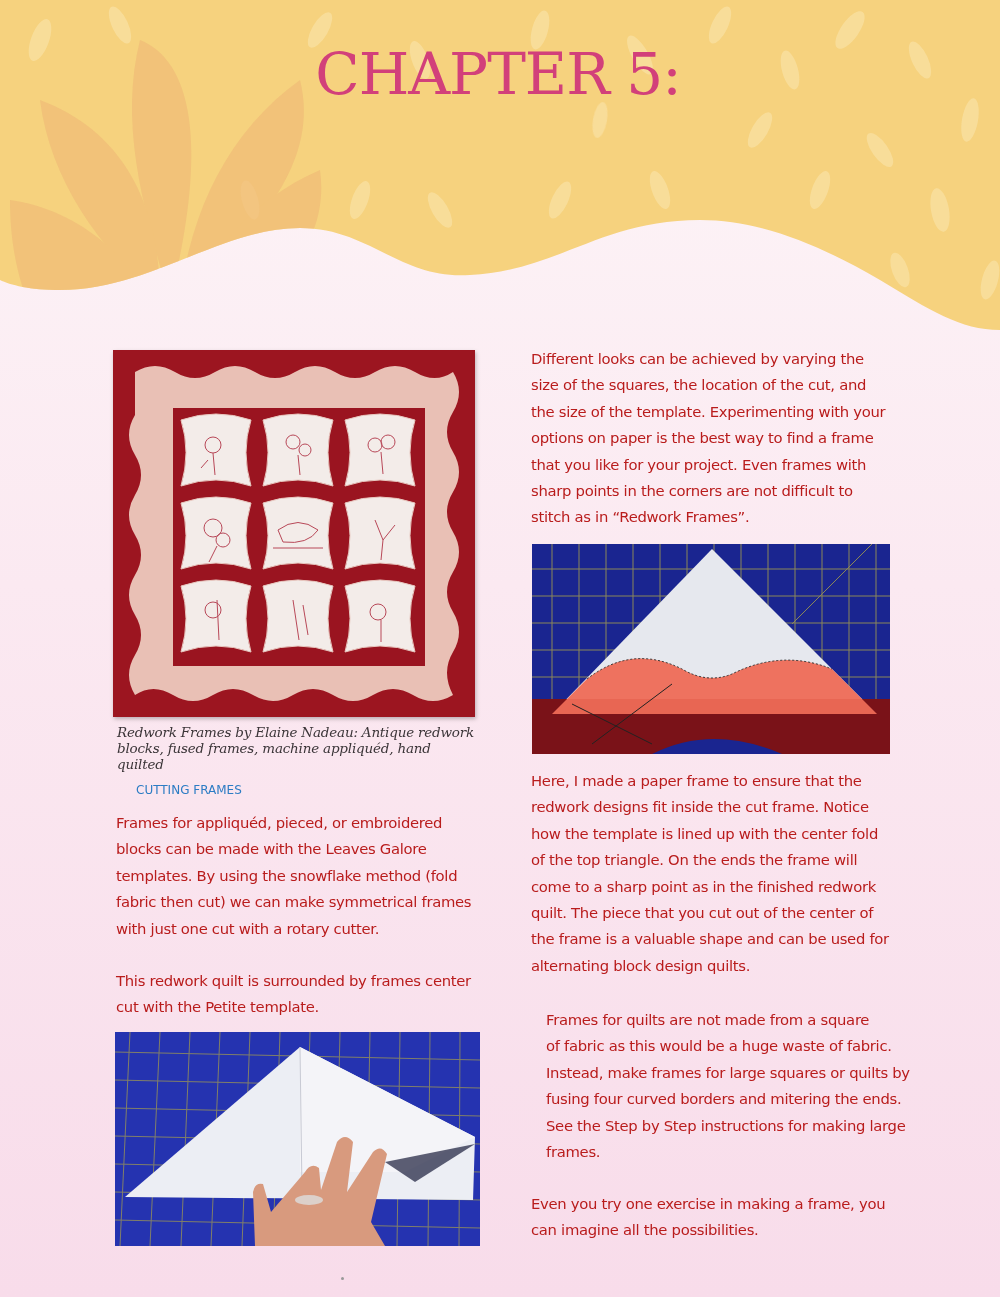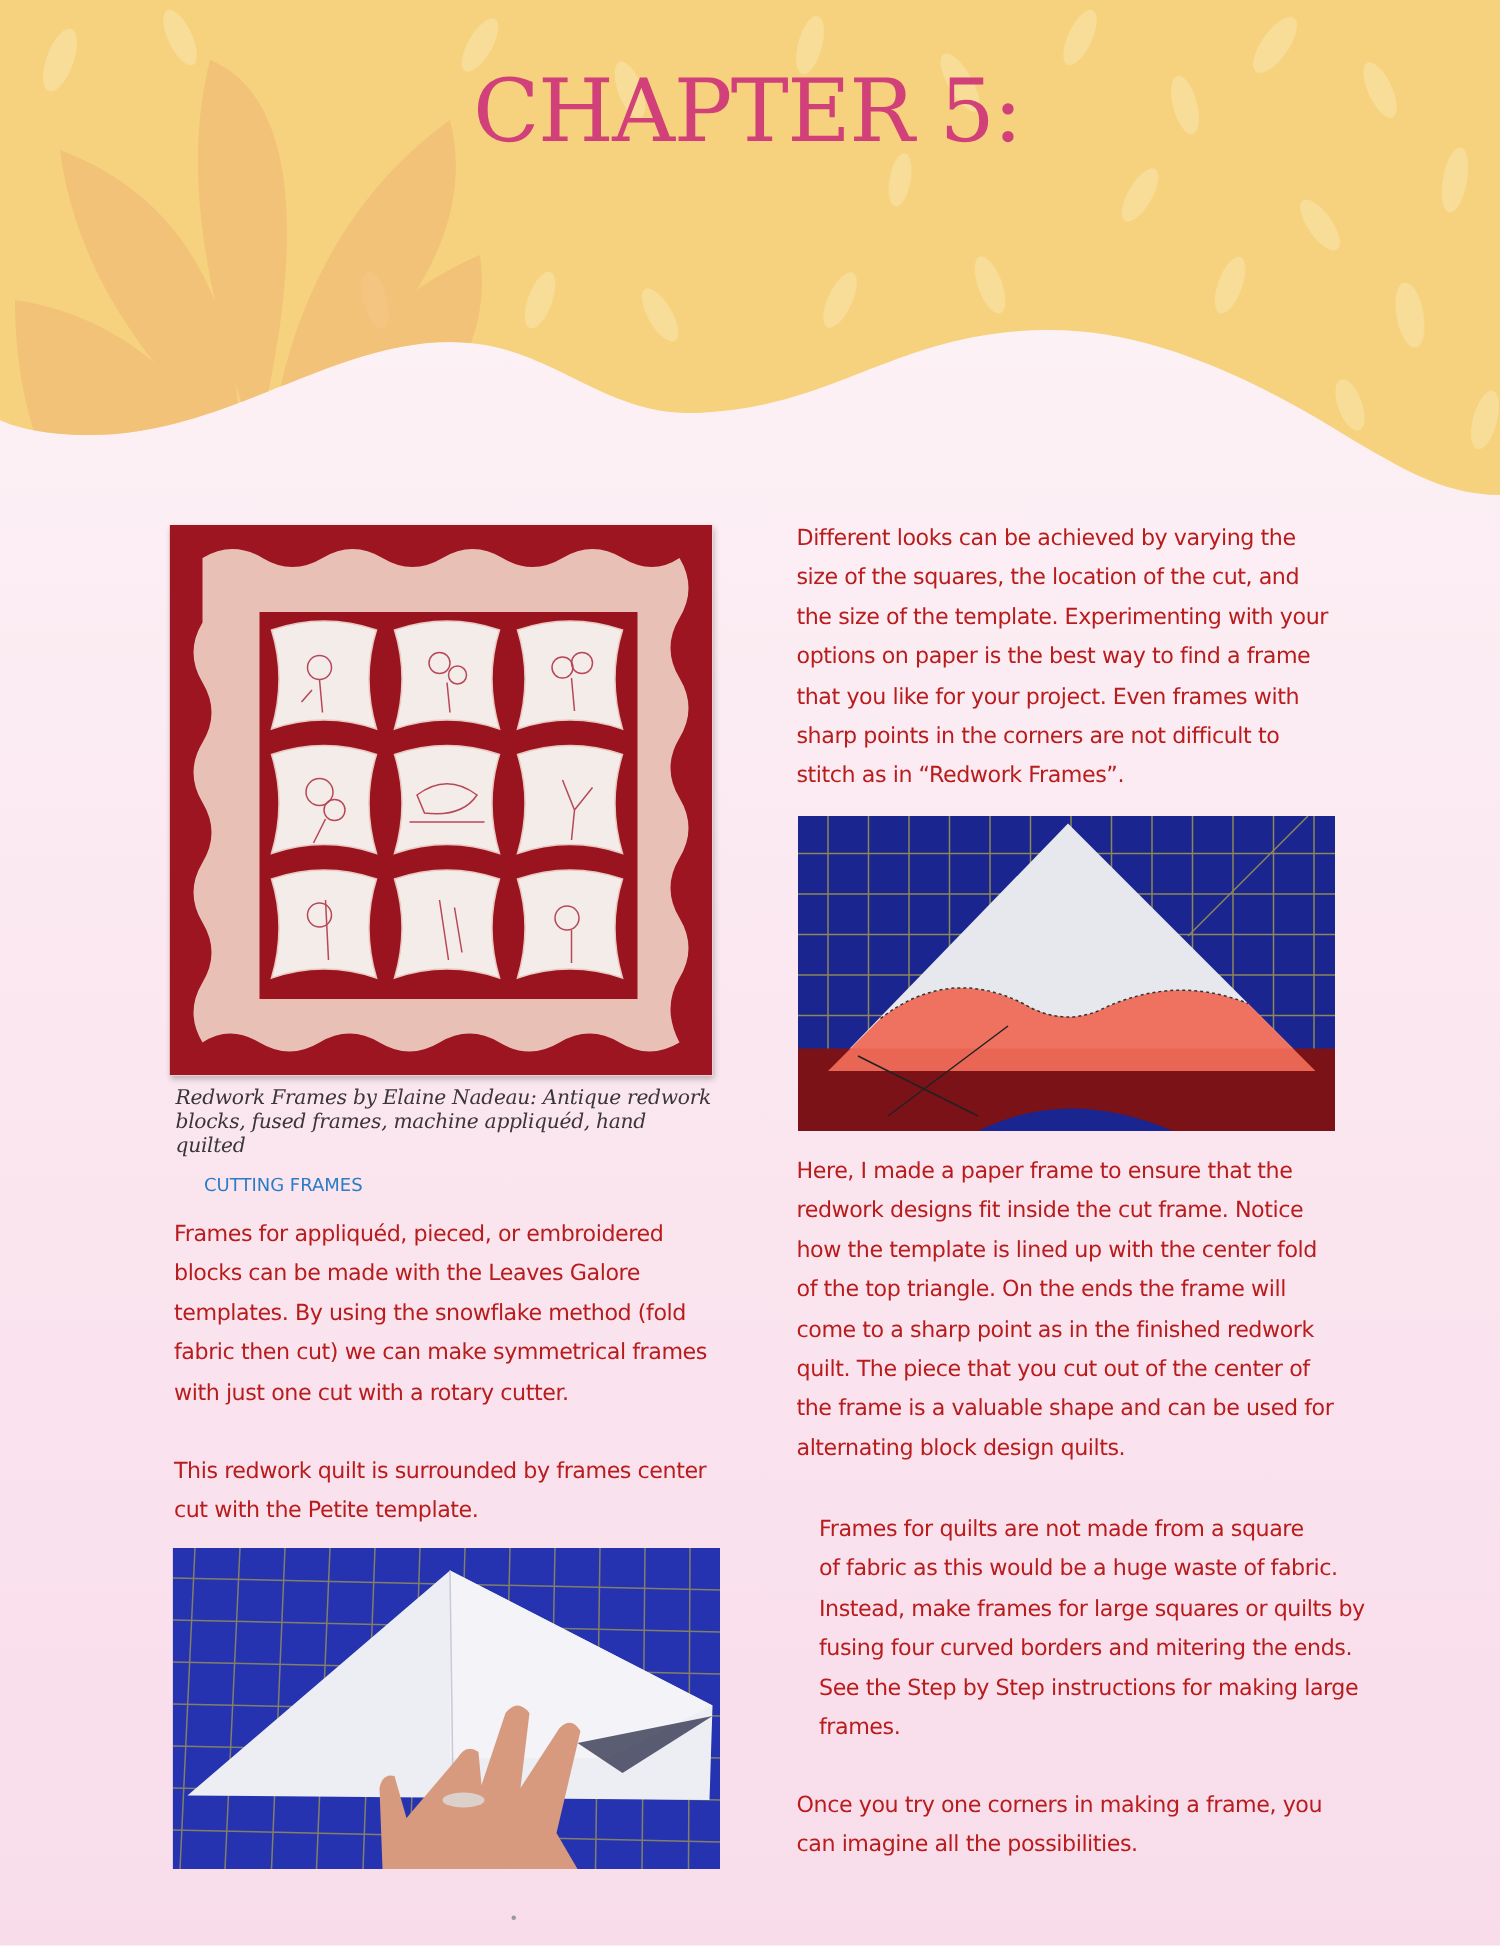--- a/index.html
+++ b/index.html
@@ -215,17 +215,17 @@
 come to a sharp point as in the finished redwork
 quilt. The piece that you cut out of the center of
 the frame is a valuable shape and can be used for
 alternating block design quilts.</div>
 <div class="para p-right3">Frames for quilts are not made from a square
 of fabric as this would be a huge waste of fabric.
 Instead, make frames for large squares or quilts by
 fusing four curved borders and mitering the ends.
 See the Step by Step instructions for making large
 frames.</div>
-<div class="para p-right4">Once you try one corners in making a frame, you
+<div class="para p-right4">Even you try one exercise in making a frame, you
 can imagine all the possibilities.</div>
 
 <div class="page-number">34</div>
 <div class="dot"></div>
 
 </body></html>

